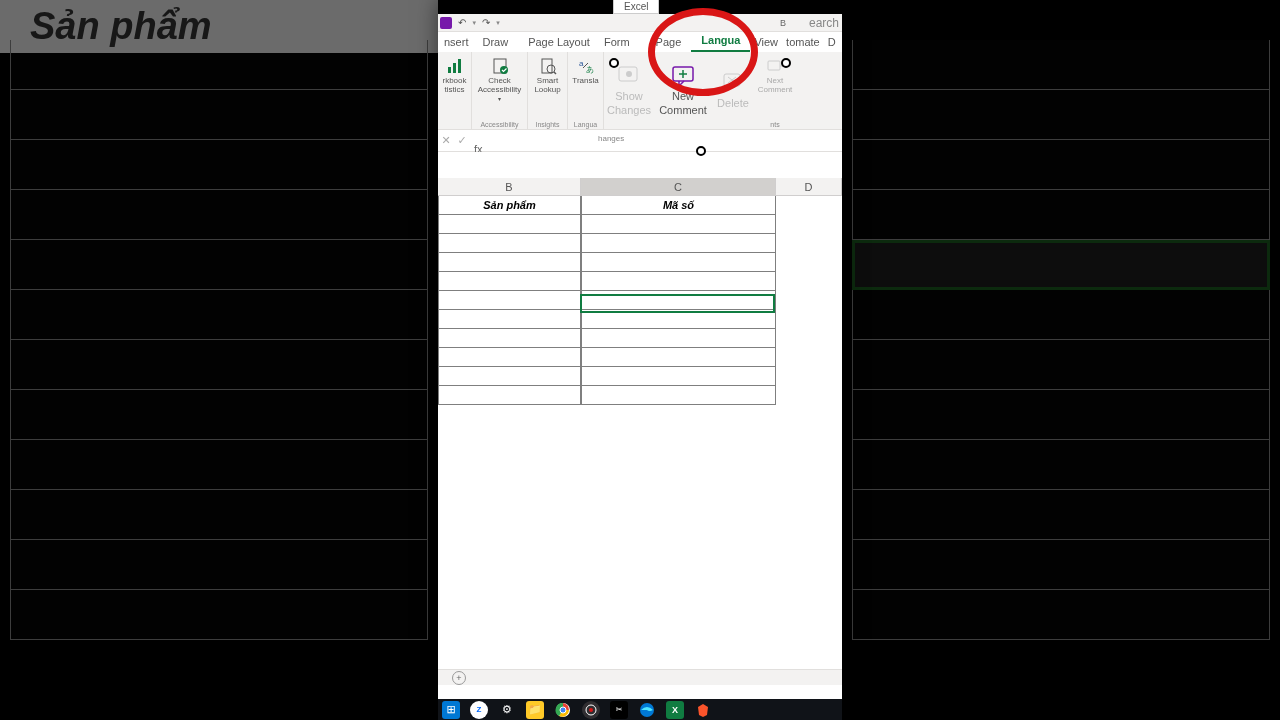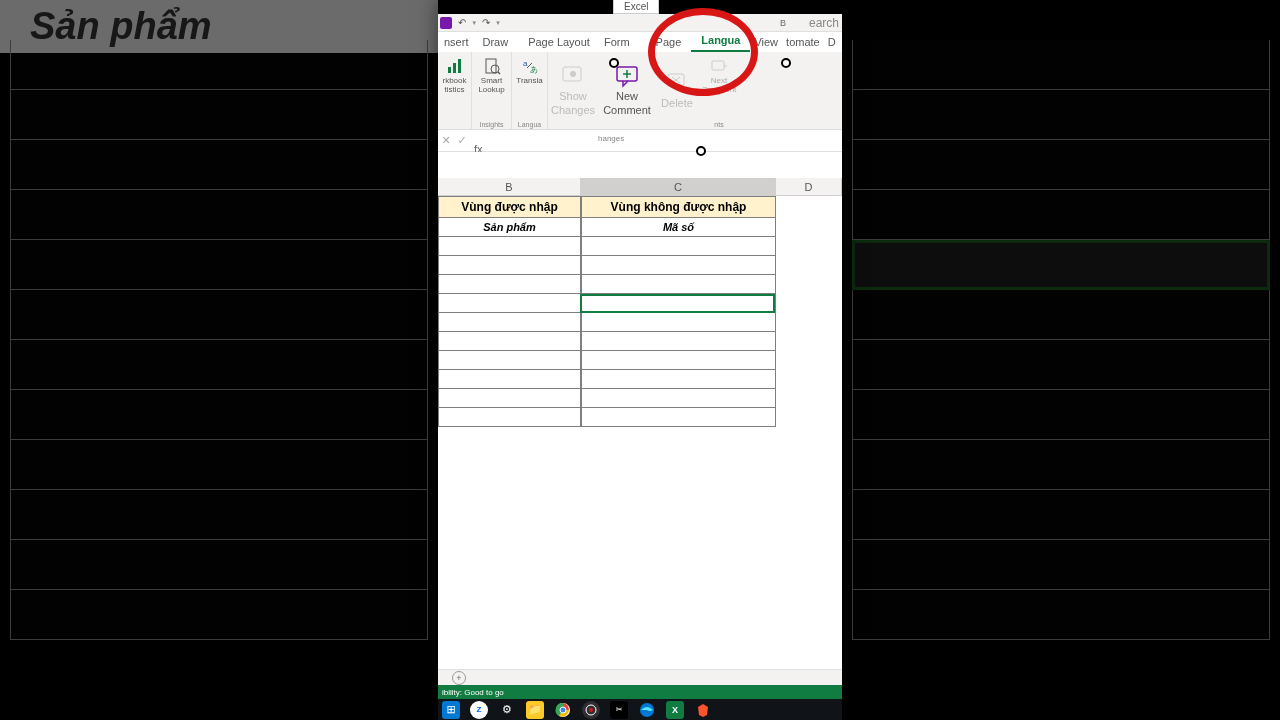--- a/index.html
+++ b/index.html
@@ -160,20 +160,35 @@
               <rect x="2" y="10" width="3" height="6" fill="#107c41"></rect>
               <rect x="7" y="6" width="3" height="10" fill="#107c41"></rect>
               <rect x="12" y="2" width="3" height="14" fill="#107c41"></rect>
             </svg>
         </div>
         <span style="white-space:pre-line">rkbook
 tistics</span>
       </div>
       <div class="grouplabel"></div>
     </div>
+    <div class="ribbongroup" style="width:56px">
+      <div class="ribbtn">
+        <div class="ribicon">
+          <svg width="18" height="18">
+              <rect x="3" y="2" width="12" height="14" fill="none" stroke="#555" stroke-width="1"></rect>
+              <circle cx="13" cy="13" r="4" fill="#107c41"></circle>
+              <path d="M11 13 l1.5 1.5 l3 -3" stroke="#fff" stroke-width="1.2" fill="none"></path>
+            </svg>
+        </div>
+        <span style="white-space:pre-line">Check
+Accessibility</span>
+        <span style="font-size:6px">▾</span>
+      </div>
+      <div class="grouplabel">Accessibility</div>
+    </div>
     <div class="ribbongroup" style="width:40px">
       <div class="ribbtn">
         <div class="ribicon">
           <svg width="18" height="18">
               <rect x="3" y="2" width="10" height="14" fill="none" stroke="#555"></rect>
               <circle cx="12" cy="12" r="4" fill="none" stroke="#555"></circle>
               <line x1="15" y1="15" x2="17" y2="17" stroke="#555" stroke-width="1.5"></line>
             </svg>
         </div>
         <span style="white-space:pre-line">Smart
@@ -255,24 +270,20 @@
   </div>
 
   <div class="sheet">
     <div class="colhdrs">
       <div class="colhdr colB">B</div>
       <div class="colhdr colC sel">C</div>
       <div class="colhdr colD">D</div>
     </div>
     <div class="griddata">
       <div class="gridrow">
-        <div class="cell hdr1 wB">Vùng được nhập</div>
-        <div class="cell hdr1 wC">Vùng không được nhập</div>
-      </div>
-      <div class="gridrow">
         <div class="cell hdr2 wB">Sản phẩm</div>
         <div class="cell hdr2 wC">Mã số</div>
       </div>
       <div id="bodyrows">
           <div class="gridrow">
             <div class="cell body wB"></div>
             <div class="cell body wC"></div>
           </div>
           <div class="gridrow">
             <div class="cell body wB"></div>
@@ -318,23 +329,20 @@
 
   <div class="redcircle" style="top:8px;left:210px;width:110px;height:88px"></div>
   <div class="blackdot" style="top:58px;left:171px"></div>
   <div class="blackdot" style="top:58px;left:343px"></div>
   <div class="blackdot" style="top:146px;left:258px"></div>
 
   <div class="sheetbottom">
     <div class="addsheet">+</div>
   </div>
 
-  <div class="statusbar">
-    <span>ibility: Good to go</span>
-  </div>
 
   <div class="taskbar">
     <div class="tbicon" style="background:#0078d4;color:#fff">⊞</div>
     <div class="tbicon" style="background:#fff;color:#0068ff;border-radius:50%;font-size:8px;font-weight:bold">Z</div>
     <div class="tbicon" style="color:#fff">⚙</div>
     <div class="tbicon" style="background:#ffca28">📁</div>
     <div class="tbicon">
         <svg width="16" height="16">
           <circle cx="8" cy="8" r="7" fill="#fff"></circle>
           <circle cx="8" cy="8" r="3" fill="#4285f4"></circle>

